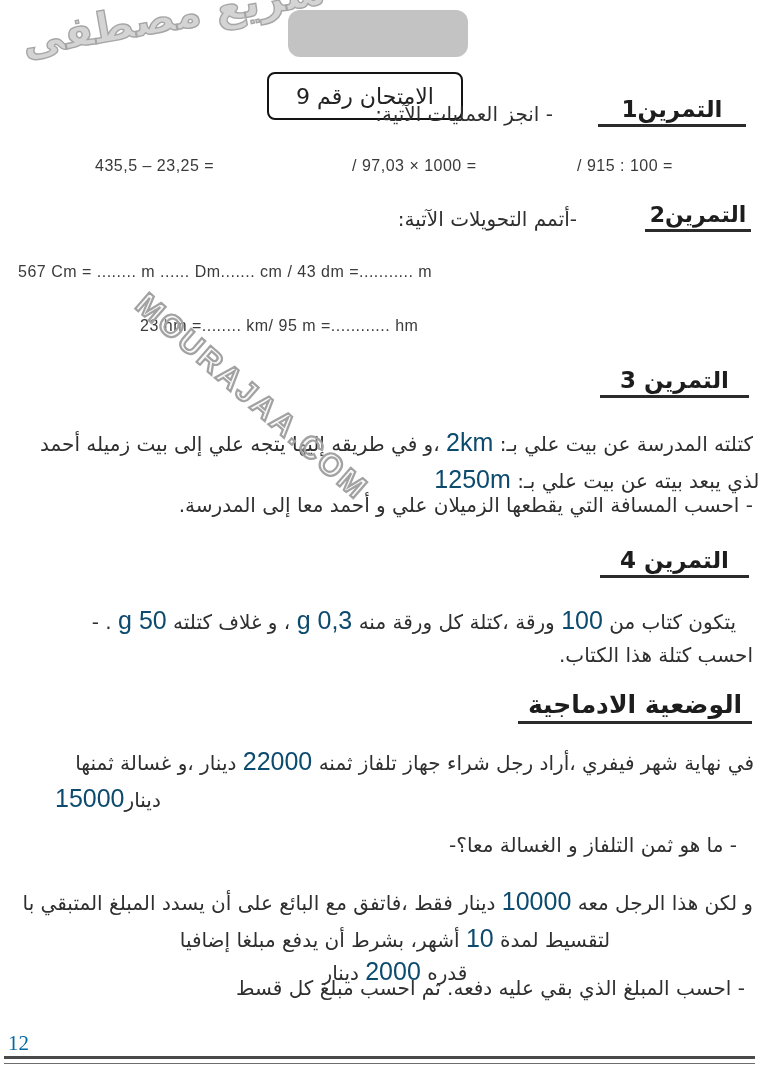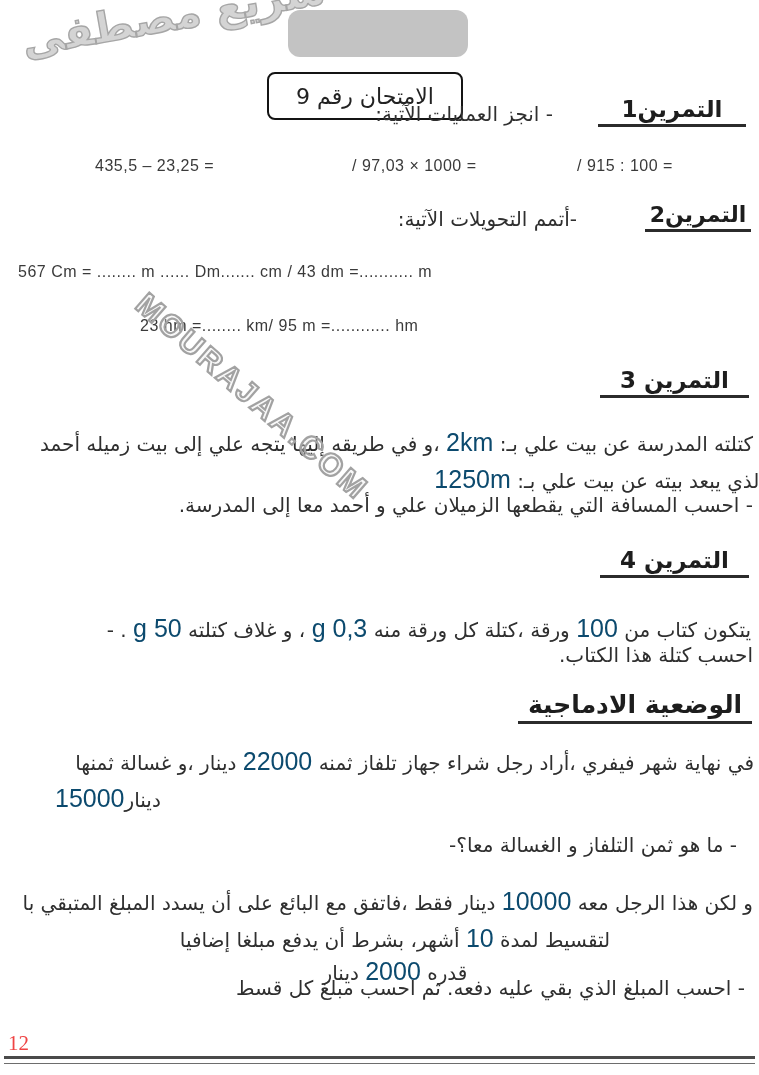--- a/index.html
+++ b/index.html
@@ -32,21 +32,21 @@
     transform:rotate(-10deg);transform-origin:0 0;white-space:nowrap;
   }
   .wm-site{
     font-family:"Liberation Sans","DejaVu Sans",sans-serif;
     font-size:31px;font-weight:bold;letter-spacing:3px;white-space:nowrap;
     color:rgba(235,235,235,.35);-webkit-text-stroke:2.2px #a2a2a2;
     transform:rotate(41deg);transform-origin:0 0;z-index:6;
   }
   .rule-thick{height:3px;background:#4a4a4a;}
   .rule-thin{height:1px;background:#6d6d6d;}
-  .footer-num{font-family:"Liberation Serif","DejaVu Serif",serif;font-size:21px;color:#ef4444;}
+  .footer-num{font-family:"Liberation Serif","DejaVu Serif",serif;font-size:21px;color:#0369a1;}
 </style>
 </head>
 <body>
 
 <div id="page">
 
   <div class="abs wm-signature" style="left:18px;top:18px;">سريع مصطفى</div>
 
   <div class="abs title-shadow" style="left:288px;top:10px;width:180px;height:47px;"></div>
   <div class="abs title-box" style="left:267px;top:24px;width:192px;height:44px;margin-top:48px;">
@@ -76,21 +76,21 @@
     <span>،و في طريقه إليها يتجه علي إلى بيت زميله أحمد</span>
   </div>
   <div class="abs ar body-txt" style="left:402px;top:463px;width:363px;text-align:right;">
     <span>الذي يبعد بيته عن بيت علي بـ:</span>
     <span class="num">1250m</span>
   </div>
   <div class="abs ar body-txt" style="left:108px;top:492px;width:645px;text-align:right;">- احسب المسافة التي يقطعها الزميلان علي و أحمد معا إلى المدرسة.</div>
 
   <div class="abs ar head" style="left:600px;top:547px;width:143px;">التمرين 4</div>
 
-  <div class="abs ar body-txt" style="left:39px;top:604px;width:712px;margin-top:8px;">
+  <div class="abs ar body-txt" style="left:24px;top:604px;width:712px;">
     <span>يتكون كتاب من</span>
     <span class="num">100</span>
     <span>ورقة ،كتلة كل ورقة منه</span>
     <span class="num">0,3 g</span>
     <span>، و غلاف كتلته</span>
     <span class="num">50 g</span>
     <span>. -</span>
   </div>
   <div class="abs ar body-txt" style="left:555px;top:642px;width:198px;text-align:right;">احسب كتلة هذا الكتاب.</div>
 

